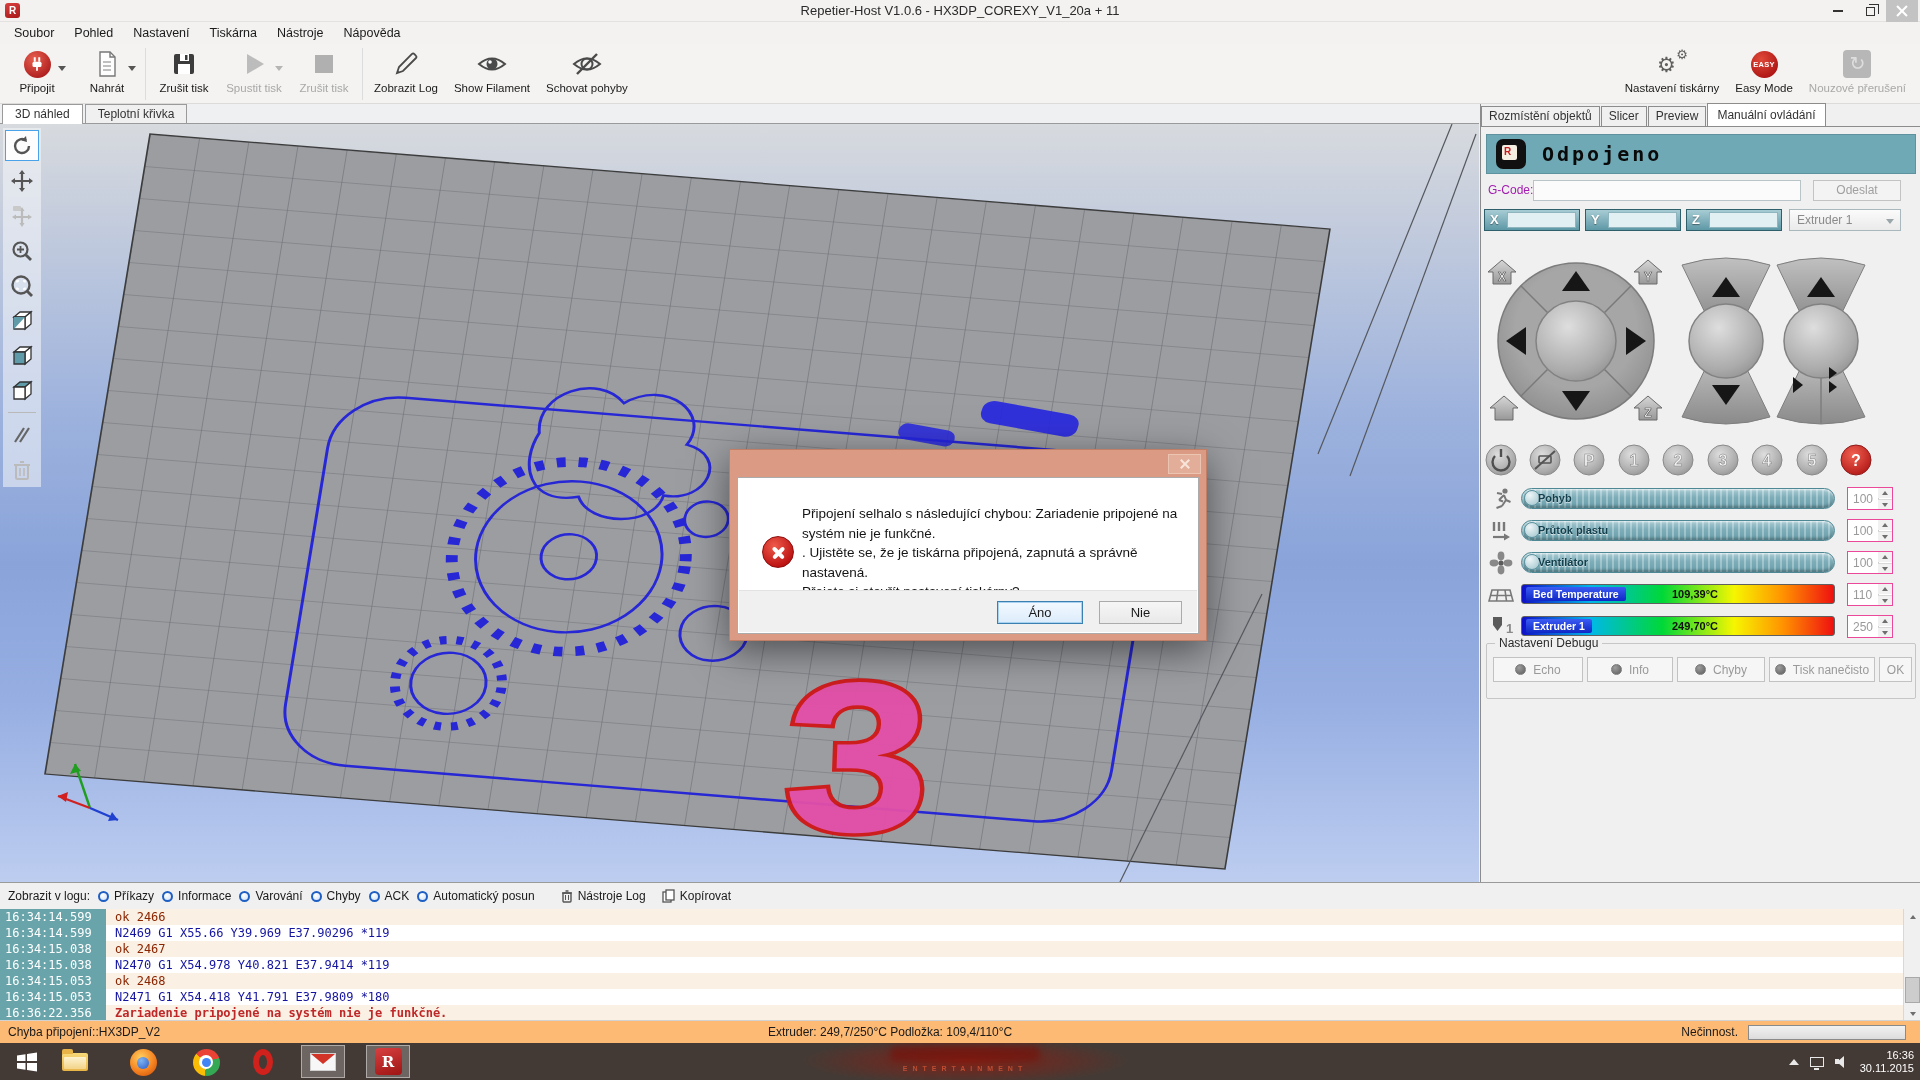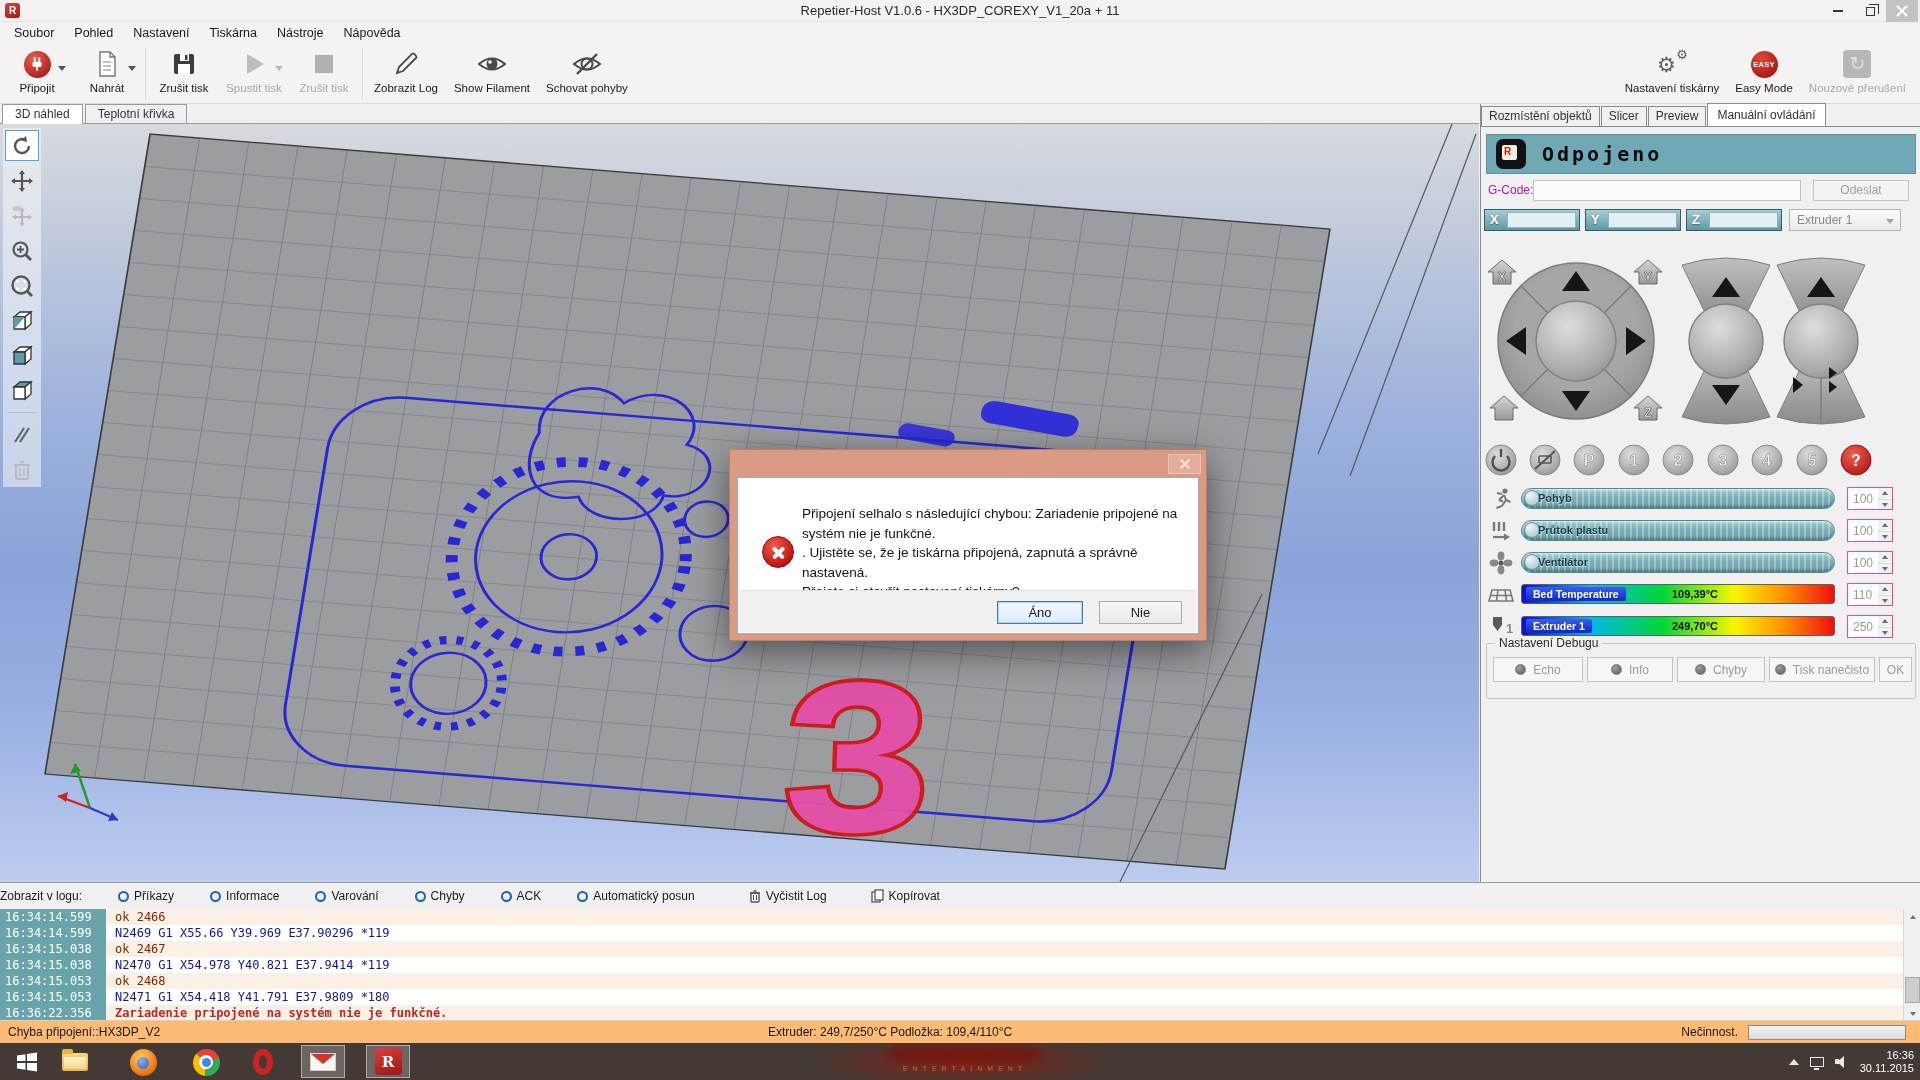--- a/index.html
+++ b/index.html
@@ -66,21 +66,21 @@
 
   .banner { position:absolute; left:5px; top:7px; width:430px; height:40px; background:#6fa9b5; border:1px solid #5d929e; display:flex; align-items:center; }
   .banner-ico { width:30px; height:30px; margin-left:9px; background:#111; border-radius:7px; position:relative; }
   .banner-ico .cube { position:absolute; left:6px; top:6px; width:15px; height:15px; background:#f5efe2; border-radius:2px; }
   .banner-ico .cube span { position:absolute; left:2px; top:1px; font-size:10px; font-weight:bold; color:#c22020; }
   .banner-txt { margin-left:16px; font-family:"DejaVu Sans Mono", monospace; font-weight:bold; font-size:20px; letter-spacing:3px; color:#0a0a0a; }
 
   .gcode-row { position:absolute; left:0; top:53px; width:440px; height:22px; }
   .gcode-lbl { position:absolute; left:7px; top:3px; font-size:12px; color:#a21caf; }
   .gcode-input { position:absolute; left:52px; top:0; width:268px; height:21px; background:#fbfbfb; border:1px solid #b9c4c8; }
-  .btn-send { position:absolute; left:332px; top:0; width:96px; height:21px; background:#f3f3f3; border:1px solid #c3c3c3; color:#a0a0a0; font-size:12px; text-align:center; line-height:19px; }
+  .btn-send { position:absolute; left:332px; top:0; width:88px; height:21px; background:#f3f3f3; border:1px solid #c3c3c3; color:#a0a0a0; font-size:12px; text-align:center; line-height:19px; }
 
   .axes-row { position:absolute; left:0; top:82px; width:440px; height:22px; }
   .axis-box { position:absolute; top:0; height:22px; width:96px; border:1px solid #2f5f6b; background:linear-gradient(180deg,#a7ccd4,#5e98a6); }
   .axis-box .al { position:absolute; left:5px; top:2px; color:#fff; font-weight:bold; font-size:13px; text-shadow:0 1px 1px rgba(0,0,0,.4); }
   .axis-box .af { position:absolute; left:22px; top:2px; right:3px; bottom:2px; background:#e3f0f3; border:1px solid #8fb6bf; }
   .ext-combo { position:absolute; left:308px; top:0; width:112px; height:22px; background:linear-gradient(180deg,#fbfbfb,#eaeaea); border:1px solid #a8b8bc; color:#8a8a8a; font-size:12px; line-height:20px; padding-left:7px; }
   .ext-combo .cc { position:absolute; right:6px; top:9px; width:0; height:0; border-left:4px solid transparent; border-right:4px solid transparent; border-top:5px solid #9aa6aa; }
 
   .jog-svg { position:absolute; left:0; top:110px; }
 
@@ -103,21 +103,21 @@
   .tri-u { width:0; height:0; border-left:3.5px solid transparent; border-right:3.5px solid transparent; border-bottom:4px solid #6e6e6e; }
   .tri-d { width:0; height:0; border-left:3.5px solid transparent; border-right:3.5px solid transparent; border-top:4px solid #6e6e6e; }
 
   .dbg { position:absolute; left:5px; top:516px; width:430px; height:56px; border:1px solid #c6c6c6; border-radius:2px; }
   .dbg-legend { position:absolute; left:8px; top:-8px; background:#f0f0f0; padding:0 4px; font-size:12px; color:#2a2a2a; }
   .dbg-btn { position:absolute; top:13px; height:25px; border:1px solid #c2c2c2; background:#f6f6f6; color:#9a9a9a; font-size:12px; display:flex; align-items:center; justify-content:center; gap:7px; }
   .led { width:11px; height:11px; border-radius:50%; background:radial-gradient(circle at 35% 30%,#9e9e9e,#5c5c5c); border:1px solid #7a7a7a; }
 
   
   .logsec { position:absolute; left:0; top:882px; width:1920px; height:138px; border-top:1px solid #9a9a9a; background:#f0f0f0; }
-  .log-toolbar { position:absolute; left:0; top:0; width:1920px; height:26px; display:flex; align-items:center; gap:36px; }
+  .log-toolbar { position:absolute; left:0; top:0; width:1920px; height:26px; display:flex; align-items:center; padding-left:8px; gap:8px; }
   .log-lbl { font-size:12px; }
   .chip { display:flex; align-items:center; gap:5px; font-size:12px; }
   .ring { width:11px; height:11px; border-radius:50%; border:2px solid #1f5fc4; background:radial-gradient(circle at 35% 30%,#ffffff,#cfe0f8); }
   .log-rows { position:absolute; left:0; top:26px; width:1903px; height:112px; background:#fff; }
   .log-row { height:16px; display:flex; font-family:"DejaVu Sans Mono", monospace; font-size:12px; line-height:16px; }
   .log-row:nth-child(odd) { background:#faf0e4; }
   .lt { width:106px; background:#68a4aa; color:#fff; padding-left:5px; flex:none; }
   .lx { padding-left:9px; white-space:pre; }
   .lx.ack { color:#8b2500; }
   .lx.gcode { color:#1414a0; }
@@ -753,21 +753,21 @@
     <span class="chip">
         <span class="ring"></span>
         <span>Automatický posun</span>
       </span>
     <span class="chip" style="margin-left:18px">
       <svg width="12" height="14" viewBox="0 0 12 14">
           <rect x="2" y="4" width="8" height="9" rx="1" fill="none" stroke="#555" stroke-width="1.4"></rect>
           <path d="M1 4 h10 M4.5 2 h3" stroke="#555" stroke-width="1.4"></path>
           <path d="M4.5 6 v5 M7.5 6 v5" stroke="#555" stroke-width="1"></path>
         </svg>
-      <span>Vyčistit Log</span>
+      <span>Nástroje Log</span>
     </span>
     <span class="chip" style="margin-left:8px">
       <svg width="13" height="14" viewBox="0 0 13 14">
           <rect x="1" y="3" width="8" height="10" fill="#fff" stroke="#555" stroke-width="1.3"></rect>
           <rect x="4" y="1" width="8" height="10" fill="#fff" stroke="#555" stroke-width="1.3"></rect>
         </svg>
       <span>Kopírovat</span>
     </span>
   </div>
   <div class="log-rows">

